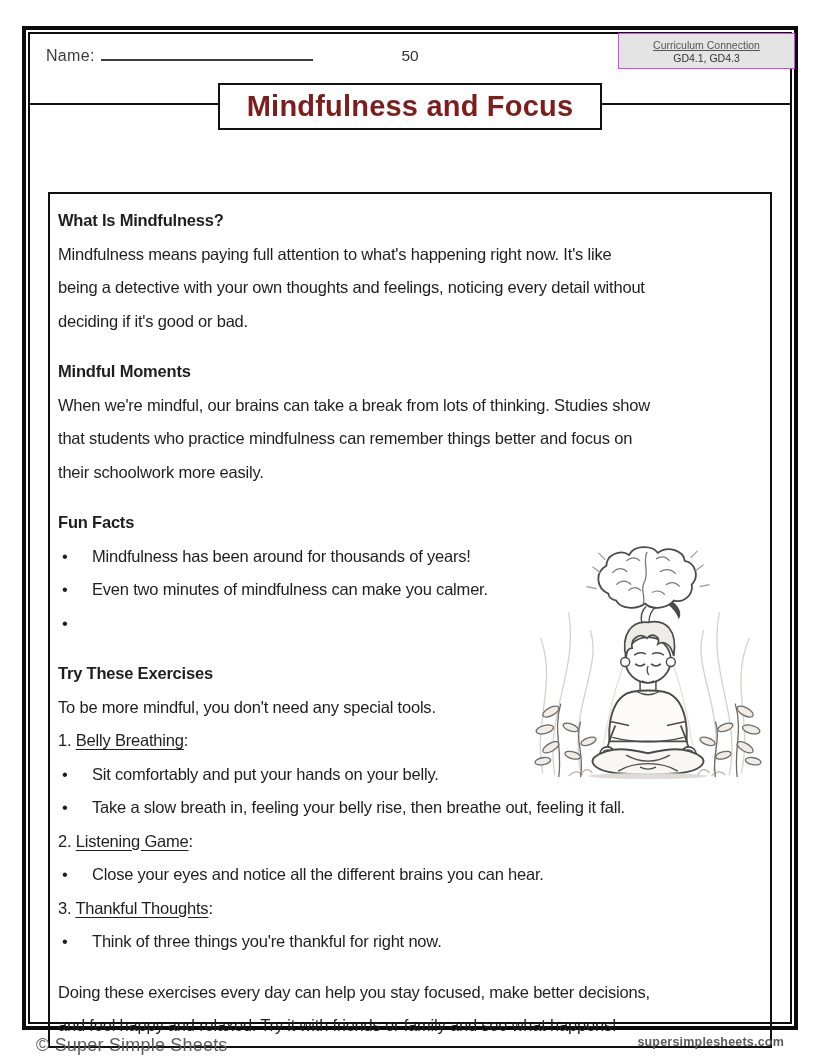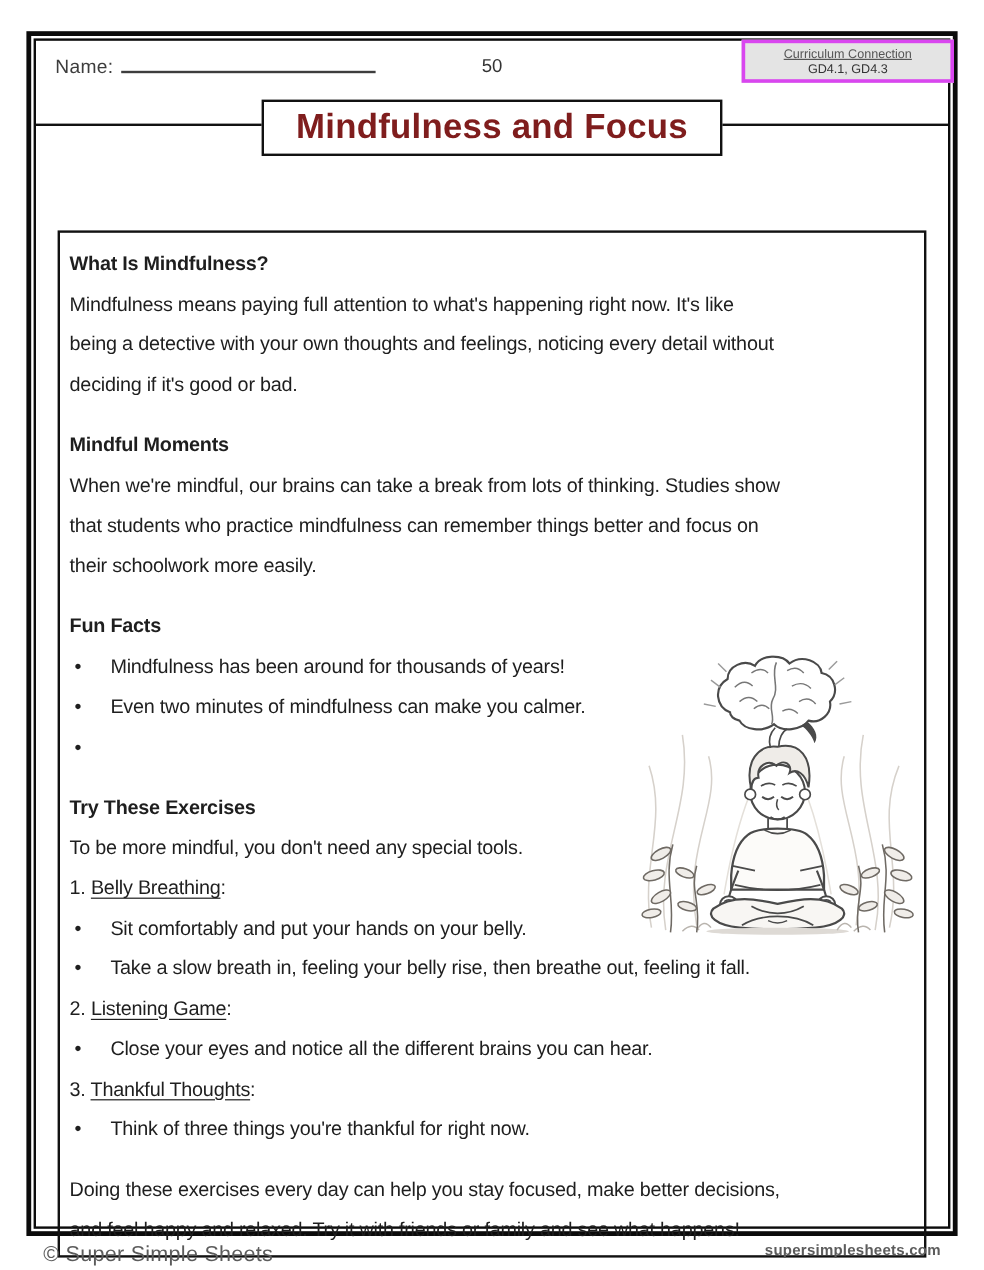--- a/index.html
+++ b/index.html
@@ -14,21 +14,21 @@
   .frame-inner { position:absolute; inset:2px; border:2px solid #0b0b0b; }
 
   
   .name-row { position:absolute; left:46px; top:46px; font-size:16px; color:#3d3d3d;
               letter-spacing:.3px; }
   .name-blank { display:inline-block; width:212px; height:15px; margin-left:6px;
                 border-bottom:2px solid #3d3d3d; }
   .page-num { position:absolute; left:0; top:47px; width:100%; text-align:center;
               font-size:15.5px; color:#333; }
   .curriculum { position:absolute; left:618px; top:33px; width:177px; height:36px;
-                background:#e4e4e4; border:3px solid #d946ef;
+                background:#e4e4e4; border:1px solid #d946ef;
                 display:flex; flex-direction:column; align-items:center; justify-content:center; }
   .curriculum .t { font-size:10.5px; color:#555; text-decoration:underline; }
   .curriculum .c { font-size:10.5px; color:#333; margin-top:1px; }
 
   .header-line { position:absolute; left:30px; top:103px; width:760px; height:2px;
                  background:#111; }
   .title-box { position:absolute; left:218px; top:83px; width:384px; height:47px;
                background:#fff; border:2px solid #111; z-index:2;
                display:flex; align-items:center; justify-content:center;
                font-weight:bold; font-size:29px; letter-spacing:.2px; color:#7f1d1d; }

